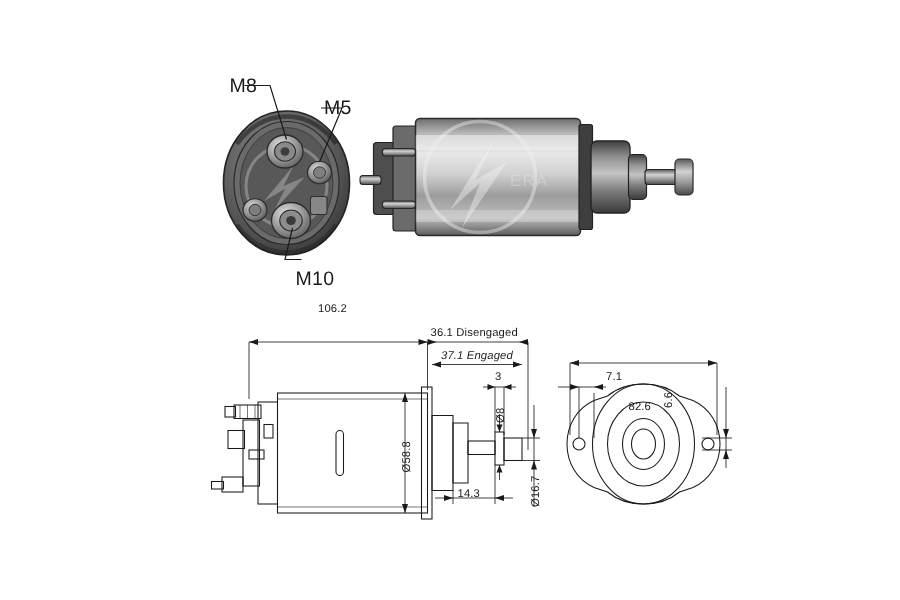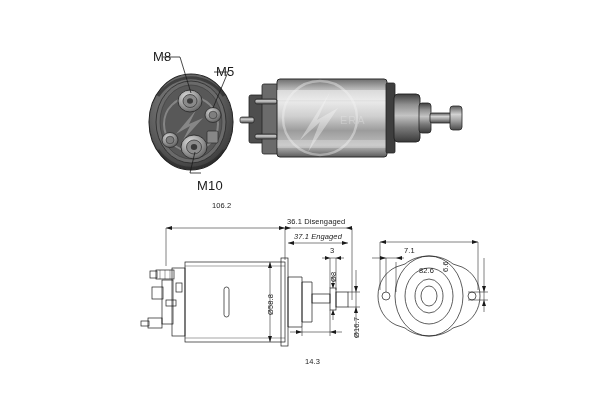--- a/index.html
+++ b/index.html
@@ -270,21 +270,21 @@
 </svg>
 
 <div class="lbl photo-lbl" style="left:153px;top:50px;">M8</div>
 <div class="lbl photo-lbl" style="left:216px;top:65px;">M5</div>
 <div class="lbl photo-lbl" style="left:197px;top:179px;">M10</div>
 
 <div class="lbl dim-lbl" style="left:212px;top:202px;">106.2</div>
 <div class="lbl dim-lbl" style="left:287px;top:218px;">36.1 Disengaged</div>
 <div class="lbl dim-lbl" style="left:294px;top:233px;font-style:italic;">37.1 Engaged</div>
 <div class="lbl dim-lbl" style="left:330px;top:247px;">3</div>
-<div class="lbl dim-lbl" style="left:305px;top:325px;margin-top:33px;">14.3</div>
+<div class="lbl dim-lbl" style="left:305px;top:325px;">14.3</div>
 
 <div class="lbl dim-lbl rot90" style="left:267px;top:315px;">Ø58.8</div>
 <div class="lbl dim-lbl rot90" style="left:330px;top:282px;">Ø8</div>
 <div class="lbl dim-lbl rot90" style="left:353px;top:338px;">Ø16.7</div>
 
 <div class="lbl dim-lbl" style="left:419px;top:231px;margin-top:36px;">82.6</div>
 <div class="lbl dim-lbl" style="left:404px;top:247px;text-align:center;">7.1</div>
 <div class="lbl dim-lbl rot90" style="left:442px;top:272px;">6.6</div>
 
 </body></html>

